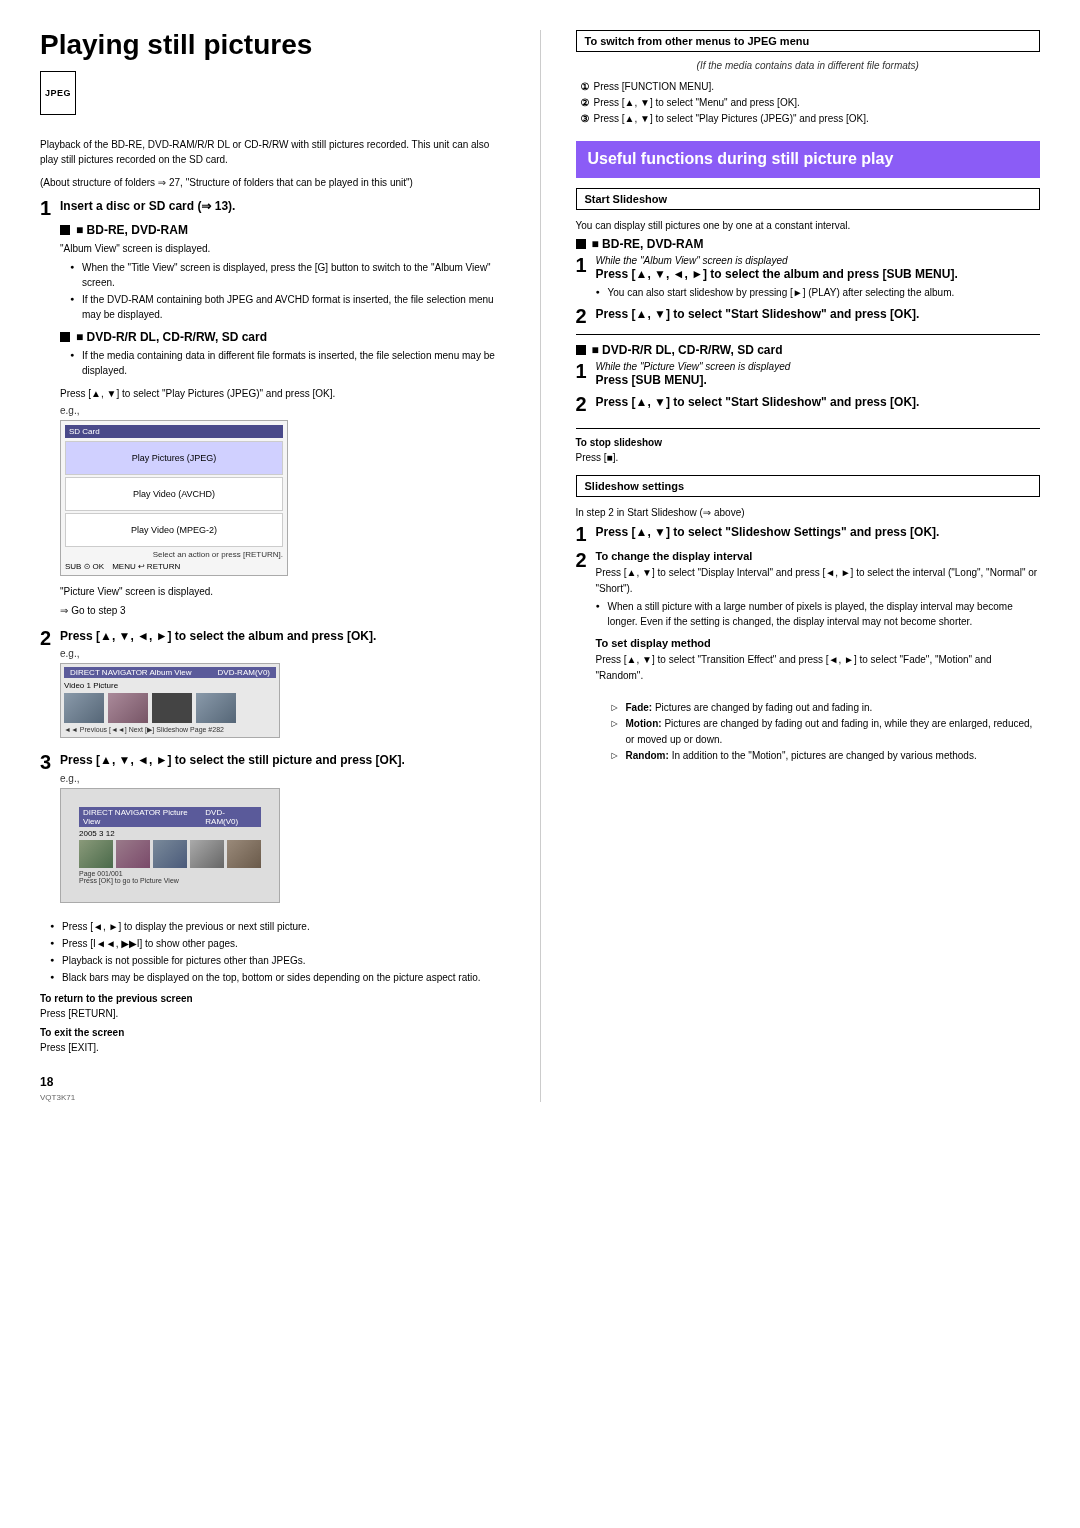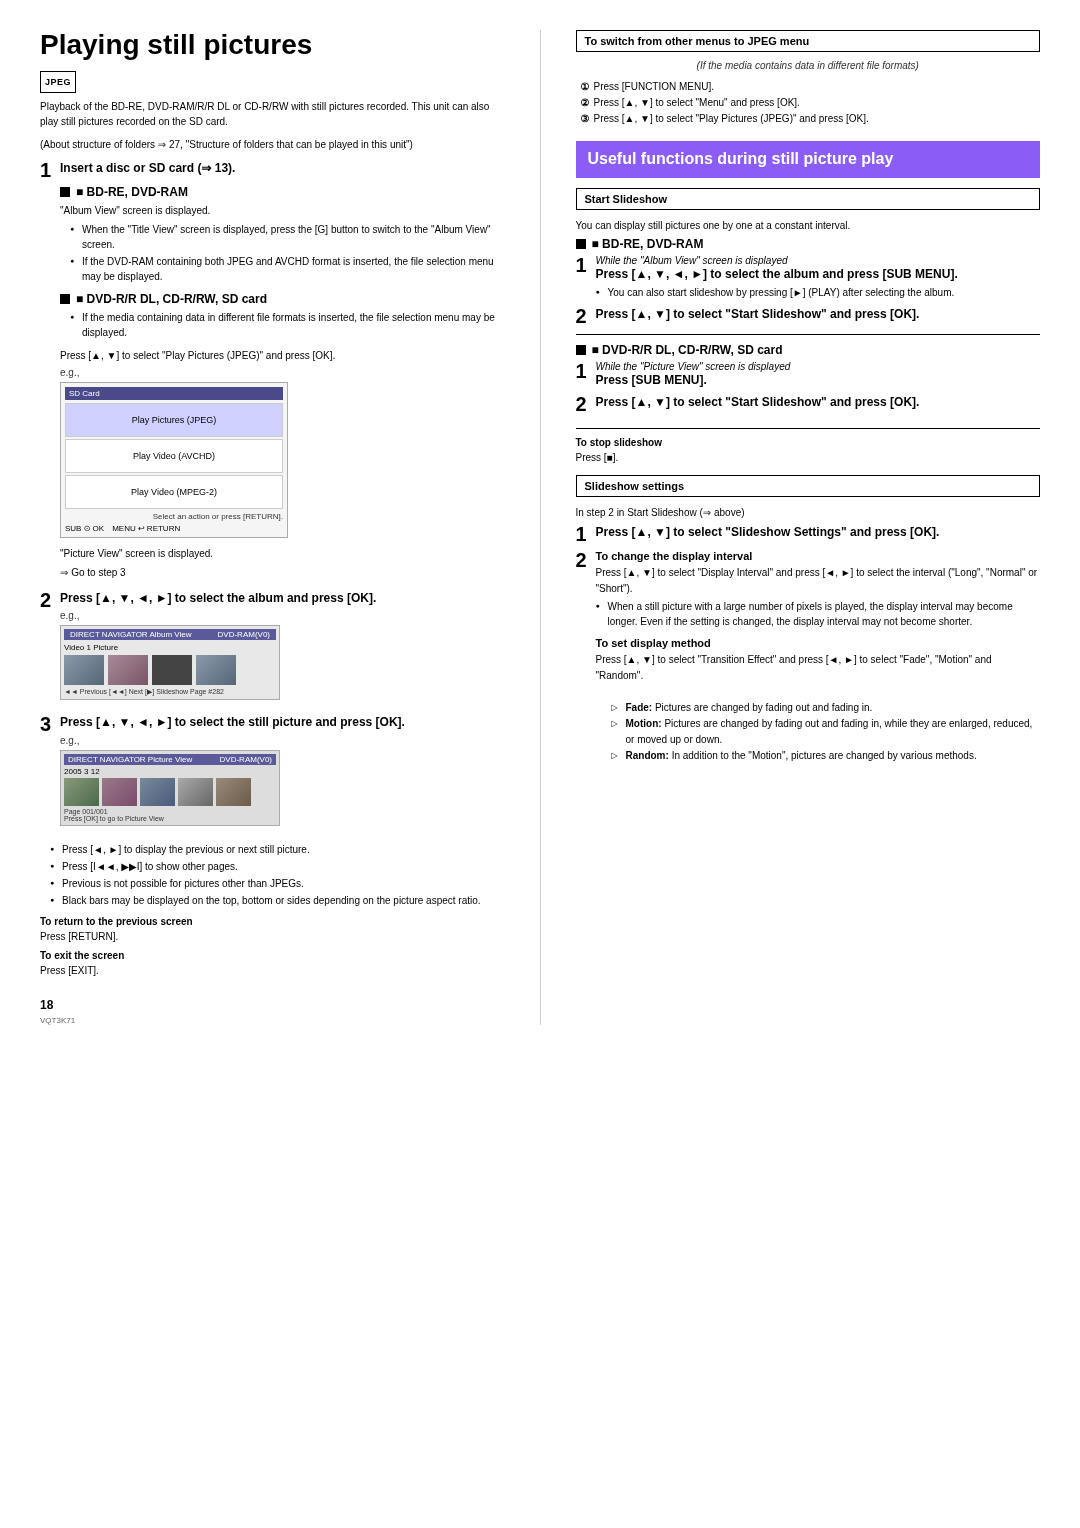--- a/index.html
+++ b/index.html
@@ -29,22 +29,22 @@
       font-size: 28px;
       font-weight: bold;
       margin-bottom: 10px;
       line-height: 1.1;
     }
     .jpeg-badge {
       display: inline-block;
       border: 1.5px solid #000;
       font-size: 9px;
       font-weight: bold;
-      padding: 5px 4px;
-      margin-bottom: 6px;
+      padding: 16px 4px;
+      margin-bottom: 22px;
       letter-spacing: 0.5px;
     }
     .intro-text {
       font-size: 10px;
       line-height: 1.5;
       margin-bottom: 8px;
     }
     .section-header-dark {
       background: #8b5cf6;
       color: #fff;
@@ -171,21 +171,21 @@
     .thumb.portrait { background: linear-gradient(135deg, #aa8a9a, #775566); }
     .thumb.dark { background: #444; }
     .album-nav {
       font-size: 7px;
       color: #333;
       margin-top: 2px;
     }
     .picture-screen {
       border: 1px solid #aaa;
       background: #ddd;
-      padding: 3px;
+      padding: 18px;
       margin-bottom: 8px;
       width: 220px;
     }
     .picture-title-bar {
       background: #5a5a9a;
       color: #fff;
       font-size: 8px;
       padding: 1px 4px;
       display: flex;
       justify-content: space-between;
@@ -469,21 +469,21 @@
             <div>Press [OK] to go to Picture View</div>
           </div>
         </div>
       </div>
     </div>
 
     
     <ul class="bullet-list bottom-notes">
       <li>Press [◄, ►] to display the previous or next still picture.</li>
       <li>Press [I◄◄, ▶▶I] to show other pages.</li>
-      <li>Previous is not possible for pictures other than JPEGs.</li>
+      <li>Playback is not possible for pictures other than JPEGs.</li>
       <li>Black bars may be displayed on the top, bottom or sides depending on the picture aspect ratio.</li>
     </ul>
 
     <div class="to-section">
       <div class="to-header">To return to the previous screen</div>
       <div class="to-content">Press [RETURN].</div>
     </div>
     <div class="to-section">
       <div class="to-header">To exit the screen</div>
       <div class="to-content">Press [EXIT].</div>

